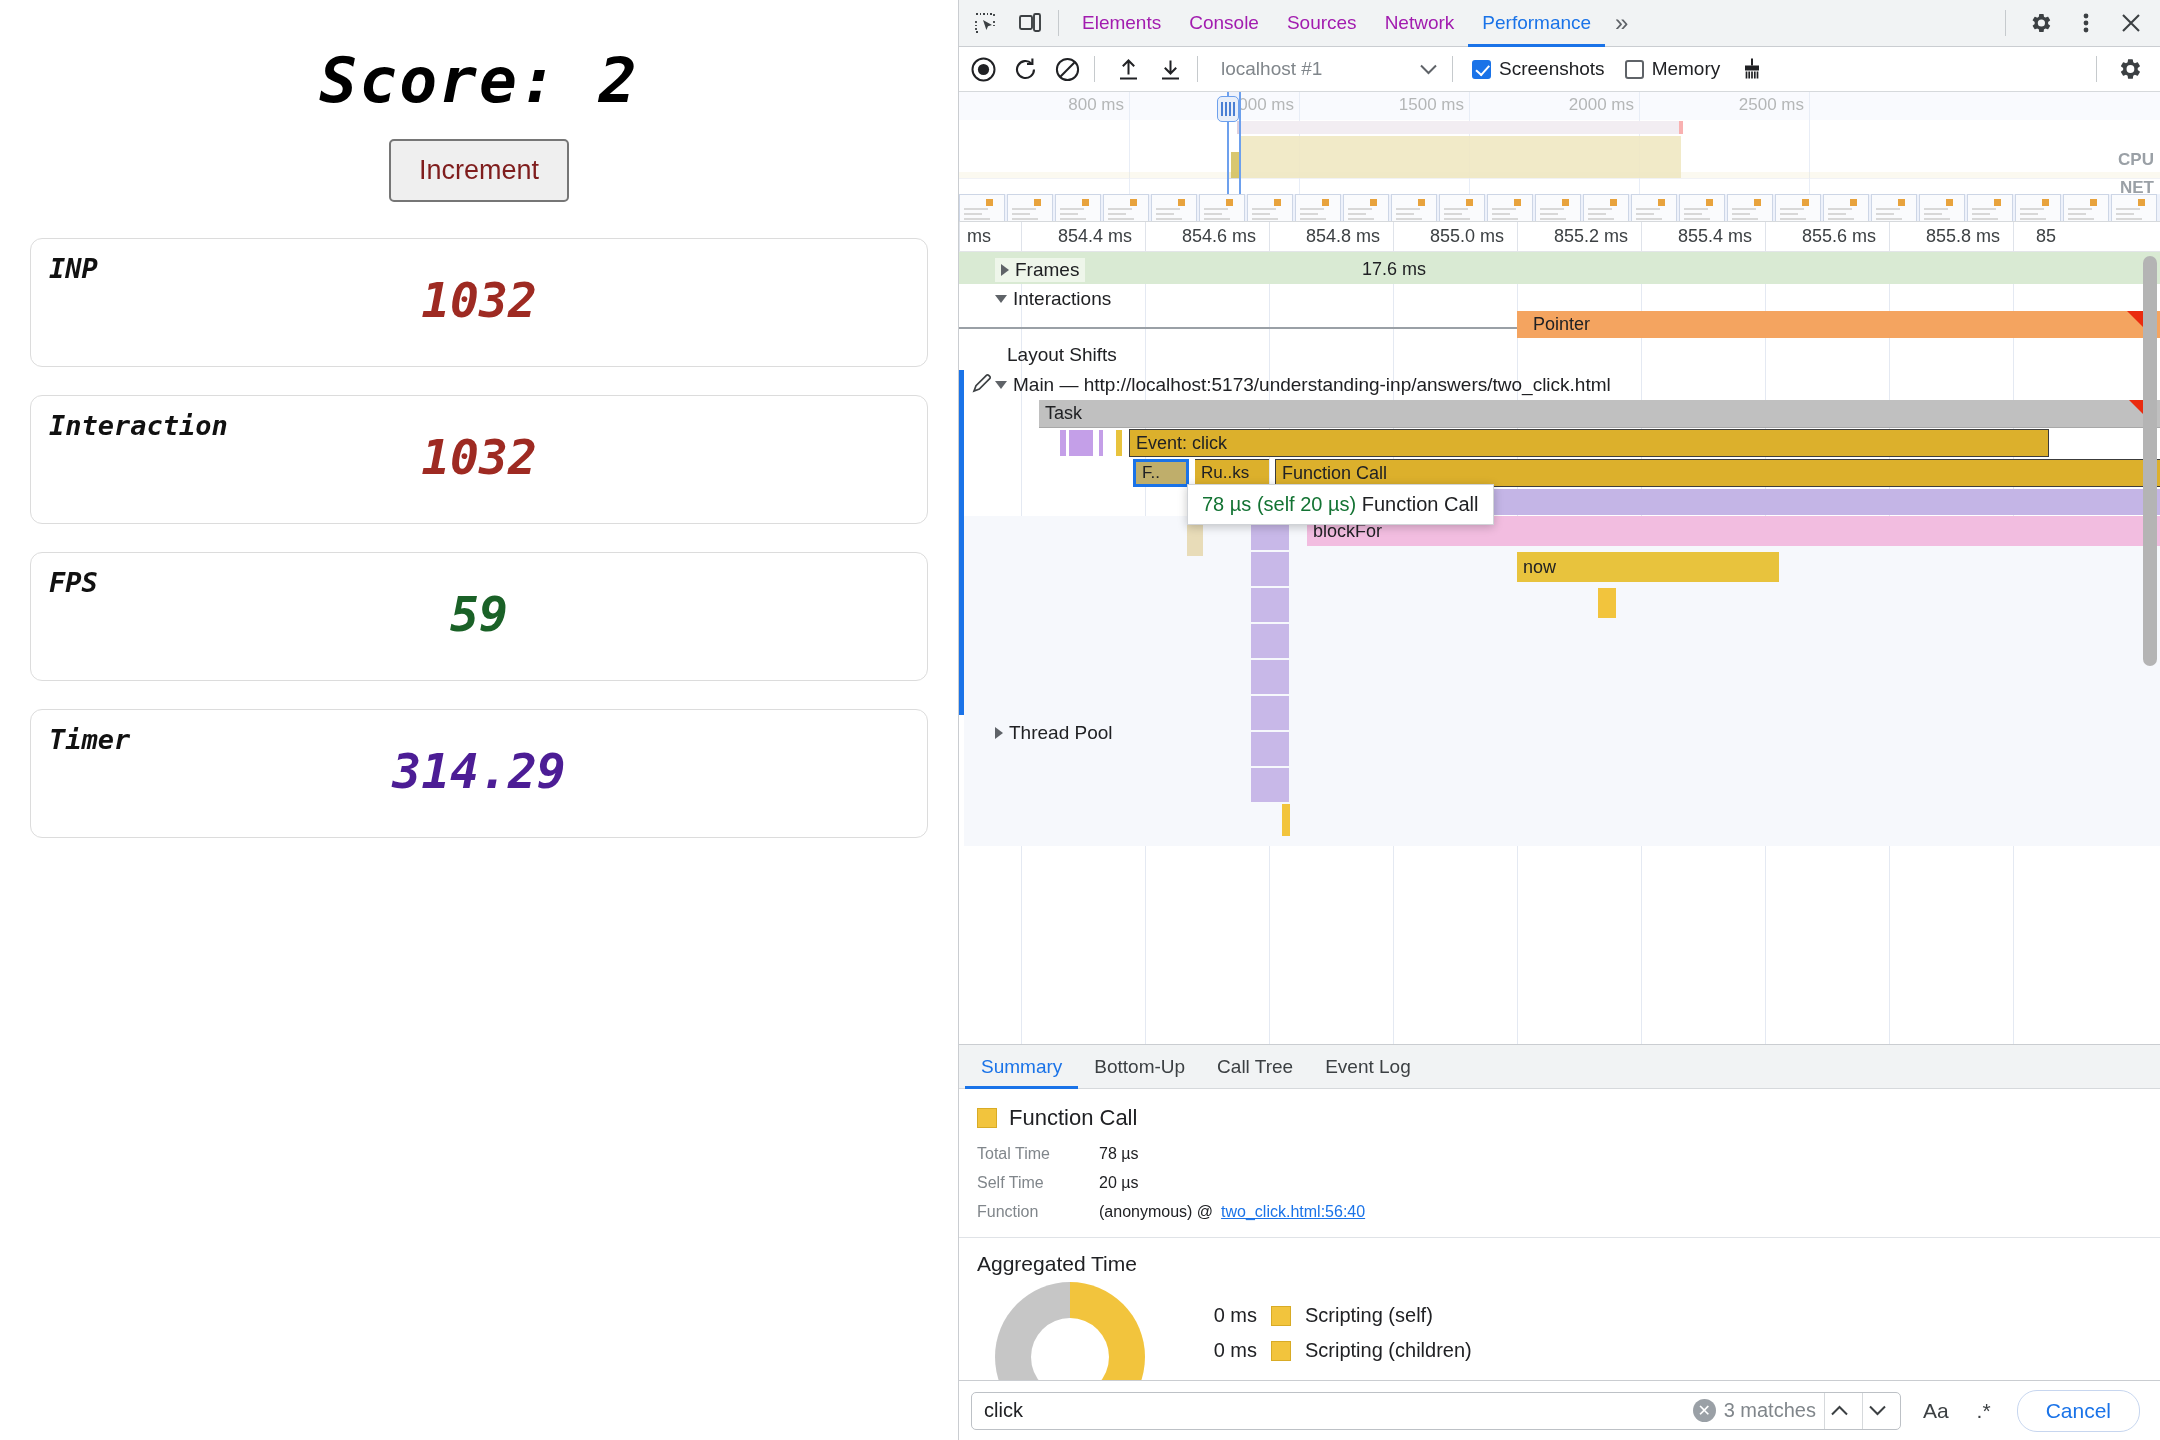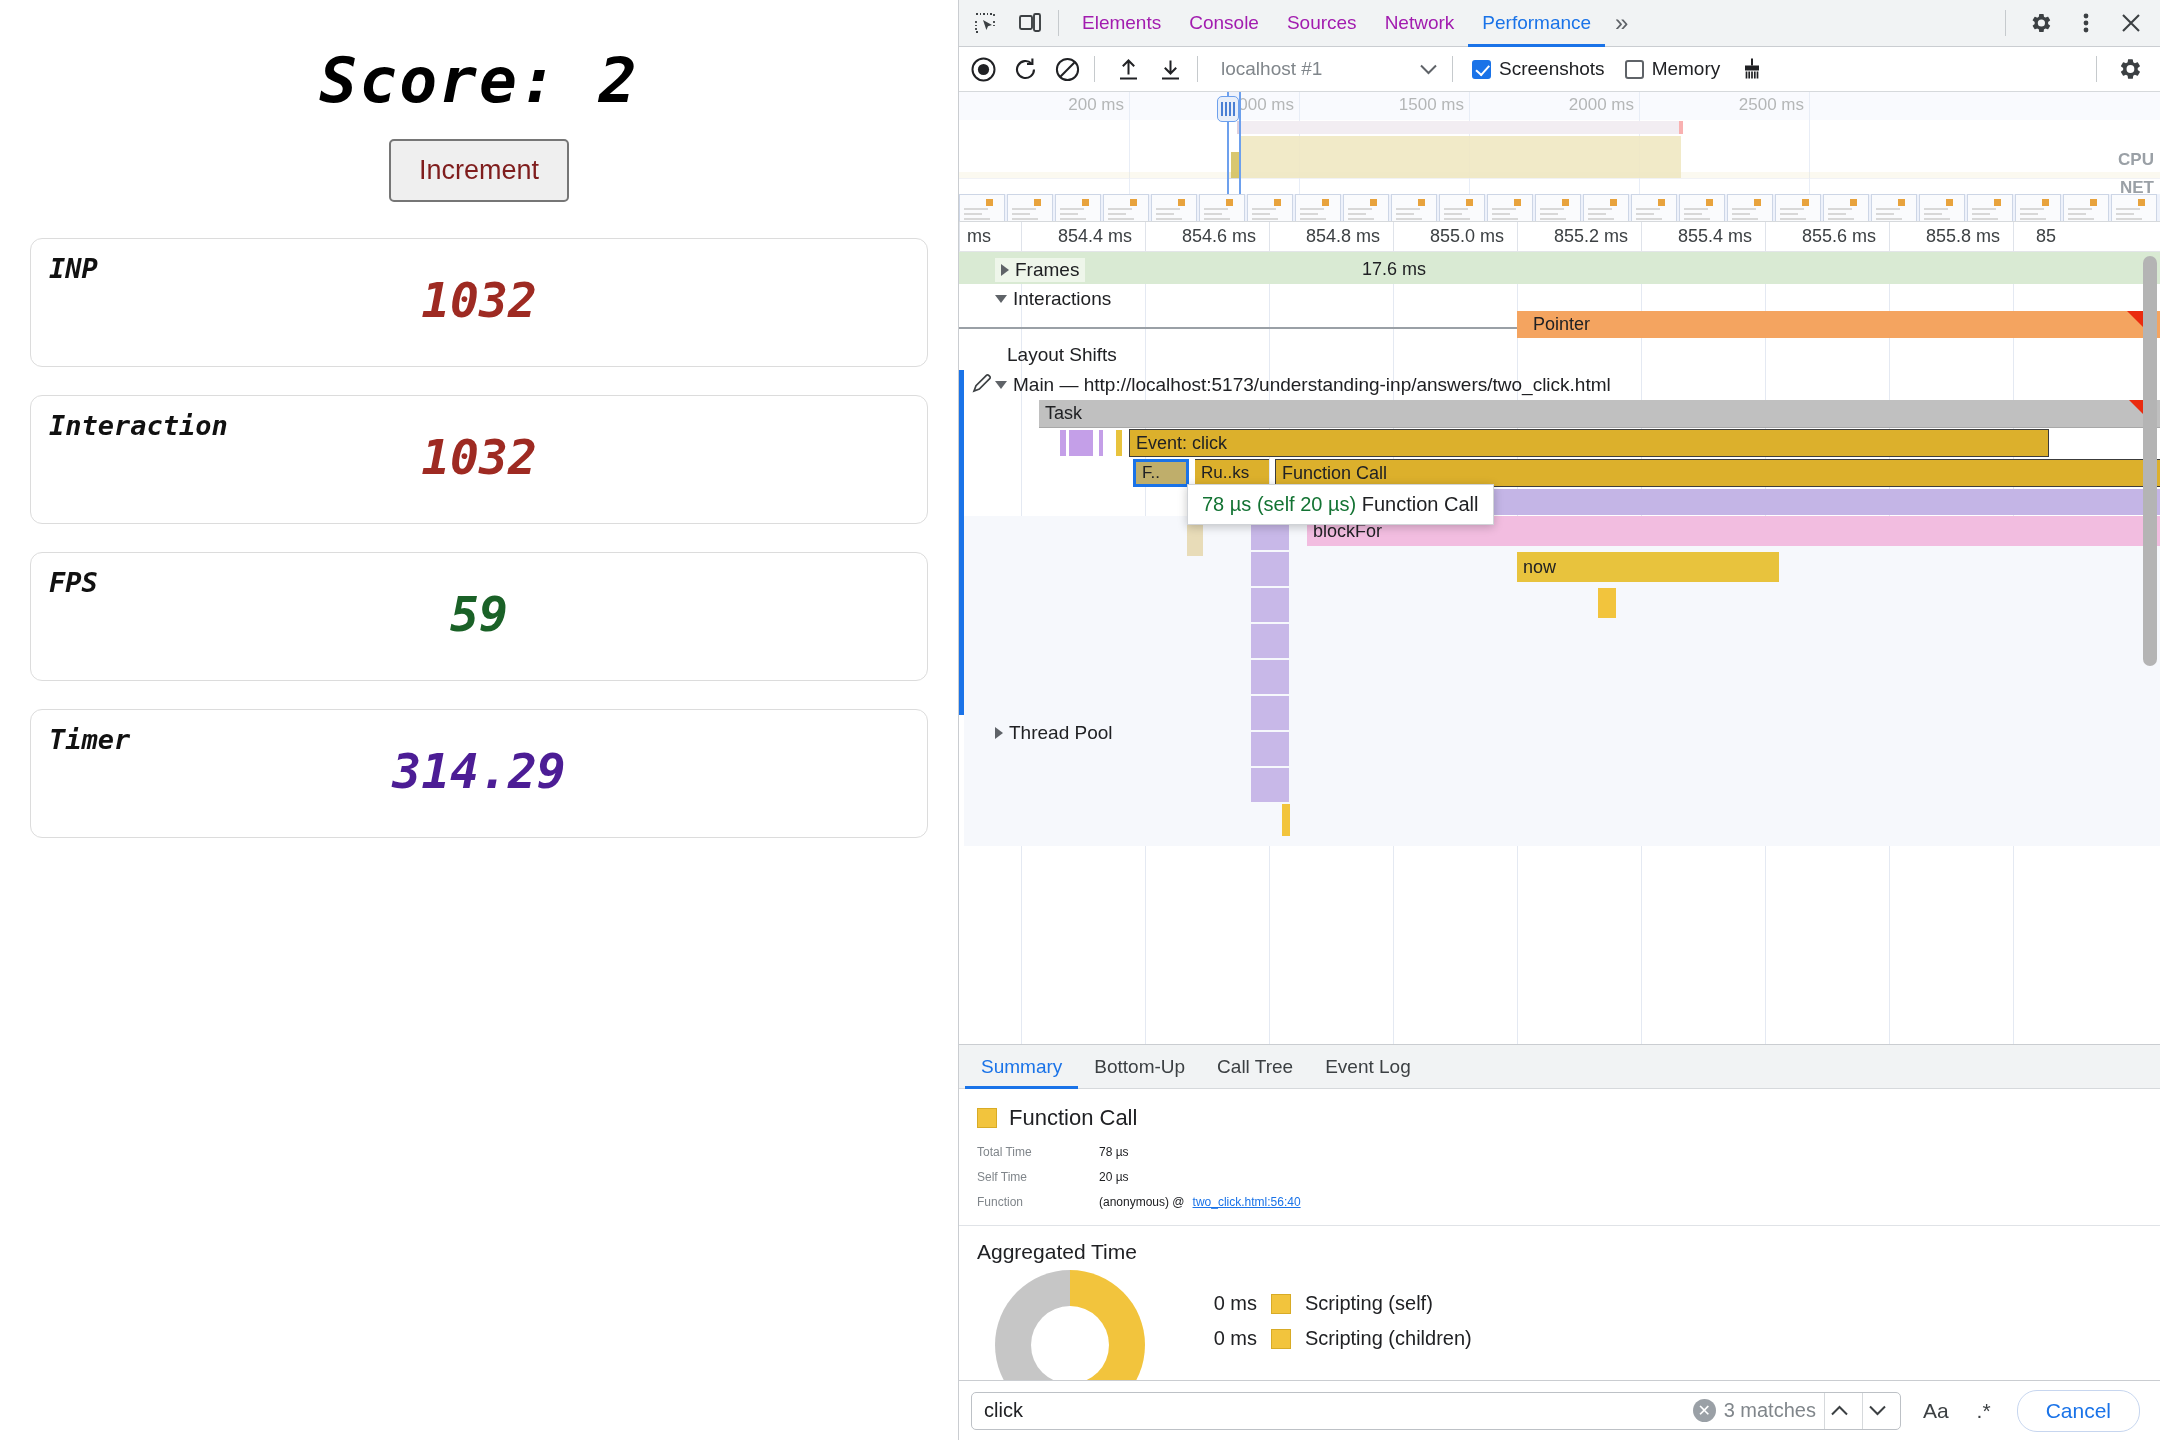--- a/index.html
+++ b/index.html
@@ -269,21 +269,21 @@
   }
   .dtab {
     padding: 0 16px; height: 44px; display: flex; align-items: center;
     font-size: 19px; color: #3c4043; cursor: pointer;
   }
   .dtab.active { color: #1a73e8; box-shadow: inset 0 -3px 0 #1a73e8; }
   .dbody { flex: 1 1 auto; overflow: hidden; padding: 16px 18px 0 18px; position: relative; }
   .d-head { display:flex; align-items:center; gap: 12px; margin-bottom: 14px; }
   .swatch { width: 20px; height: 20px; background: #f2c43d; border: 1px solid #d8ab26; }
   .d-title { font-size: 22px; color: #202124; }
-  .d-row { display: flex; align-items: center; margin-bottom: 11px; font-size: 12px; }
+  .d-row { display: flex; align-items: center; margin-bottom: 11px; font-size: 16px; }
   .d-key { color: #80868b; width: 122px; flex: 0 0 122px; }
   .d-val { color: #202124; }
   .d-link { color: #1a73e8; text-decoration: underline; cursor: pointer; }
   .agg-sep { border-top: 1px solid #e0e3e7; margin: 16px -18px 0 -18px; }
   .agg-title { font-size: 21px; color: #202124; padding: 14px 0 6px 0; }
   .agg-wrap { display: flex; align-items: flex-start; gap: 56px; padding-left: 18px; }
   .donut { width: 150px; height: 150px; border-radius: 50%; position: relative;
            background: conic-gradient(#f2c43d 0deg 180deg, #c6c6c6 180deg 360deg); }
   .donut::after {
     content:""; position:absolute; left:36px; top:36px;
@@ -464,21 +464,21 @@
           </svg>
       </div>
     </div>
 
     <div class="overview">
       <div class="ov-bg"></div>
       <div class="ov-cpu-band"></div>
       <div class="ov-net-band"></div>
 
       <div class="ov-tick" style="left:170px;">
-          <span>200 ms</span>
+          <span>800 ms</span>
         </div>
       <div class="ov-tick" style="left:340px;">
           <span>1000 ms</span>
         </div>
       <div class="ov-tick" style="left:510px;">
           <span>1500 ms</span>
         </div>
       <div class="ov-tick" style="left:680px;">
           <span>2000 ms</span>
         </div>

